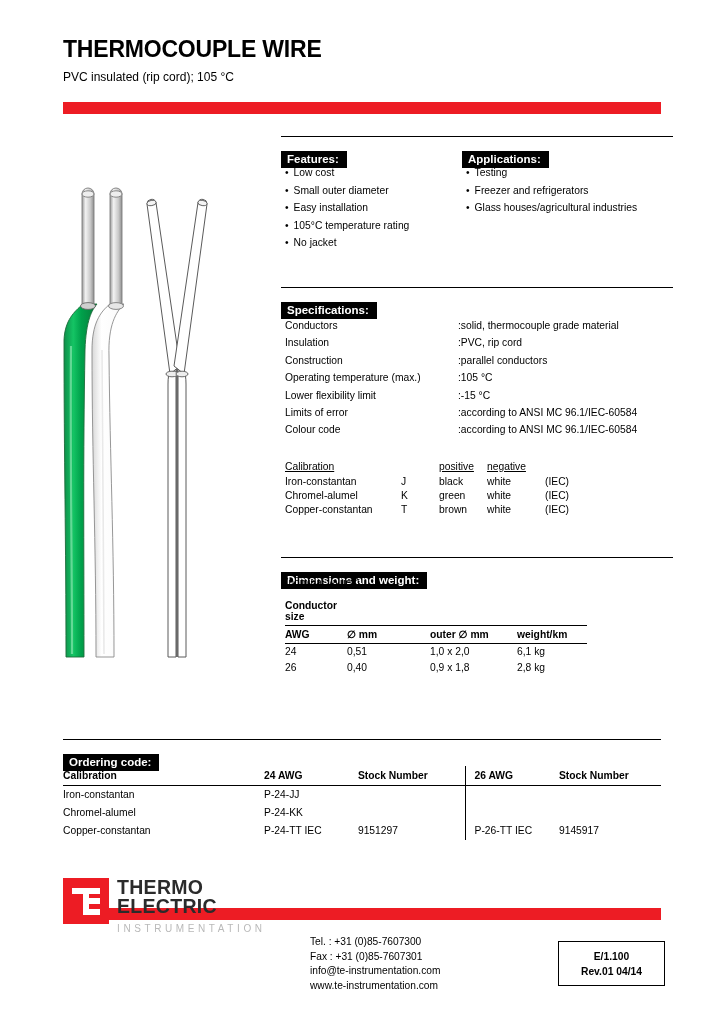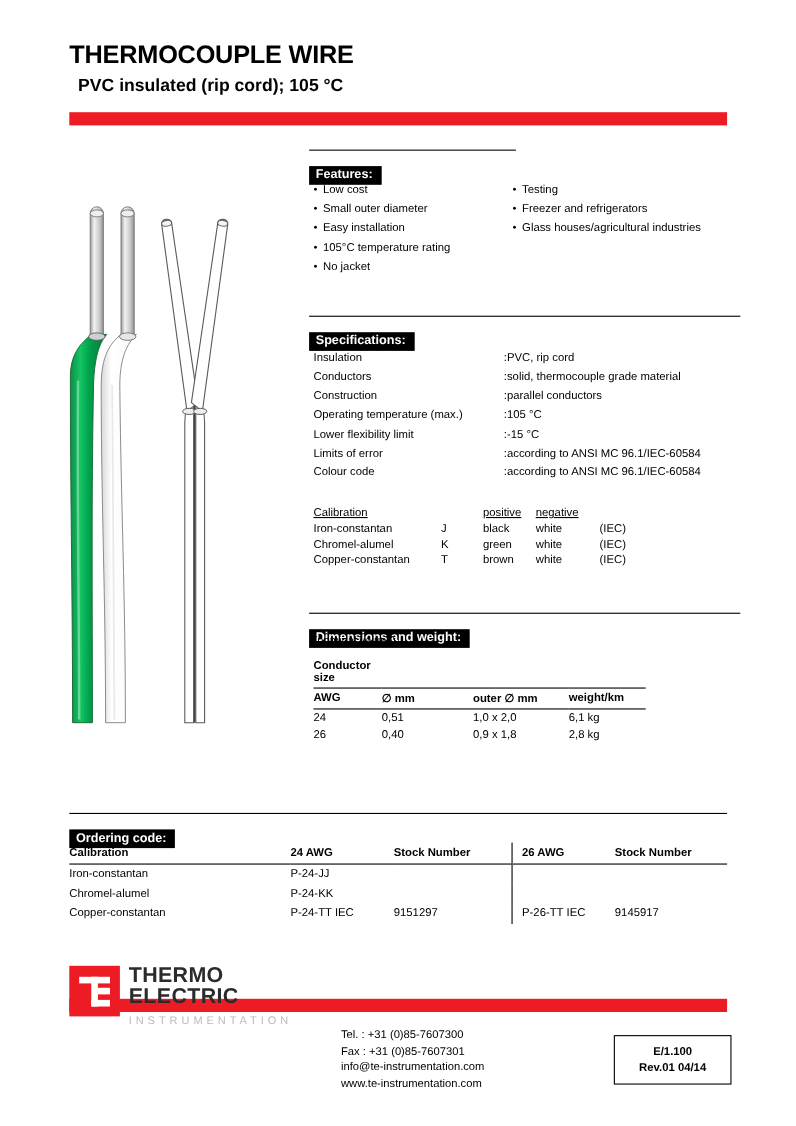--- a/index.html
+++ b/index.html
@@ -11,22 +11,22 @@
     overflow: hidden;
   }
   .page { position: relative; width: 724px; height: 1024px; }
 
   
   .title {
     position: absolute; left: 63px; top: 36px;
     font-size: 23px; font-weight: bold; letter-spacing: -0.2px;
   }
   .subtitle {
-    position: absolute; left: 71px; top: 70px;
-    font-size: 16px; font-weight: bold;
+    position: absolute; left: 63px; top: 70px;
+    font-size: 12px; font-weight: normal;
   }
   .redbar-top {
     position: absolute; left: 63px; top: 102px;
     width: 598px; height: 12px; background: var(--red);
   }
   :root { --red: #ED1C24; --green: #00A44F; }
 
   
   .sec {
     position: absolute;
@@ -182,32 +182,35 @@
     <span class="bar">Features:</span>
   </div>
   <ul class="bullets" style="left:285px; top:164px; width:180px;">
     <li>Low cost</li>
     <li>Small outer diameter</li>
     <li>Easy installation</li>
     <li>105°C temperature rating</li>
     <li>No jacket</li>
   </ul>
 
+  <div class="sec" style="left:462px; top:136px; width:211px;">
+    <span class="bar">Applications:</span>
+  </div>
   <ul class="bullets" style="left:466px; top:164px; width:210px;">
     <li>Testing</li>
     <li>Freezer and refrigerators</li>
     <li>Glass houses/agricultural industries</li>
   </ul>
 
   <div class="sec" style="left:281px; top:287px; width:392px;">
     <span class="bar">Specifications:</span>
   </div>
   <div class="specrow" style="left:285px; top:317px; width:390px;">
+    <div><span class="k">Conductors</span><span>:solid, thermocouple grade material</span></div>
     <div><span class="k">Insulation</span><span>:PVC, rip cord</span></div>
-    <div><span class="k">Conductors</span><span>:solid, thermocouple grade material</span></div>
     <div><span class="k">Construction</span><span>:parallel conductors</span></div>
     <div><span class="k">Operating temperature (max.)</span><span>:105 °C</span></div>
     <div><span class="k">Lower flexibility limit</span><span>:-15 °C</span></div>
     <div><span class="k">Limits of error</span><span>:according to ANSI MC 96.1/IEC-60584</span></div>
     <div><span class="k">Colour code</span><span>:according to ANSI MC 96.1/IEC-60584</span></div>
   </div>
 
   <table class="caltbl" style="left:285px; top:461px;">
     <thead>
       <tr>

